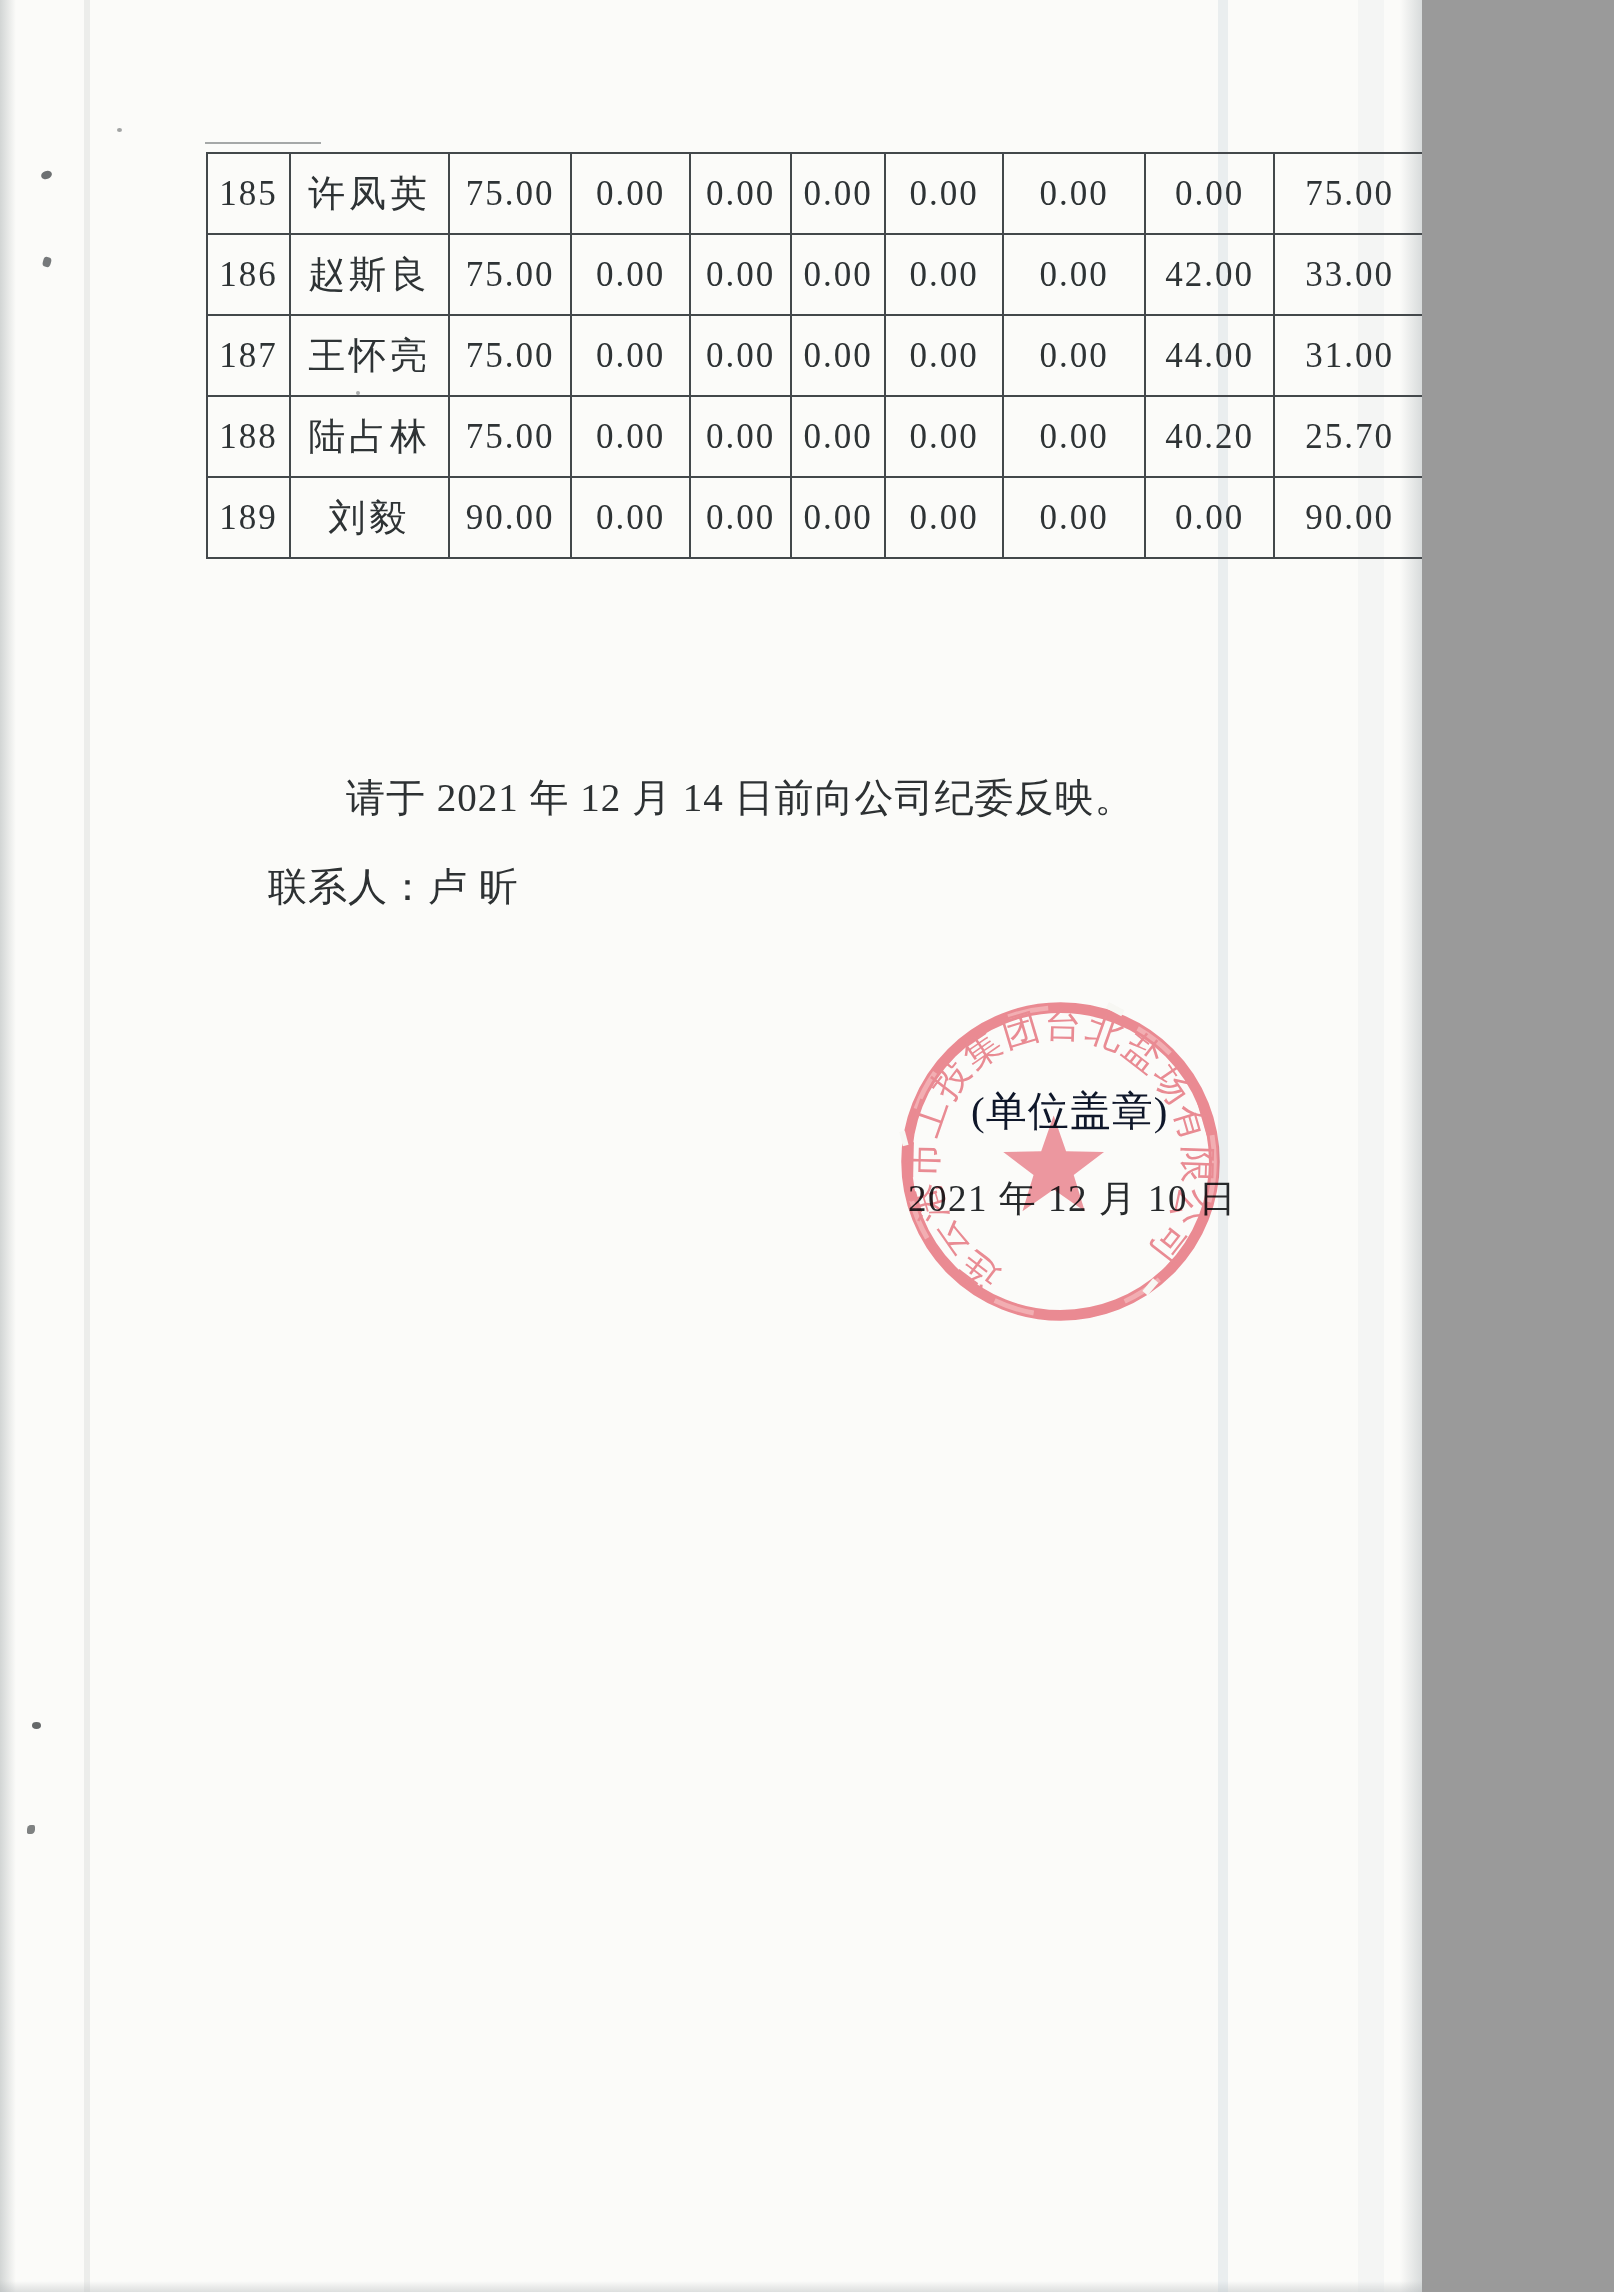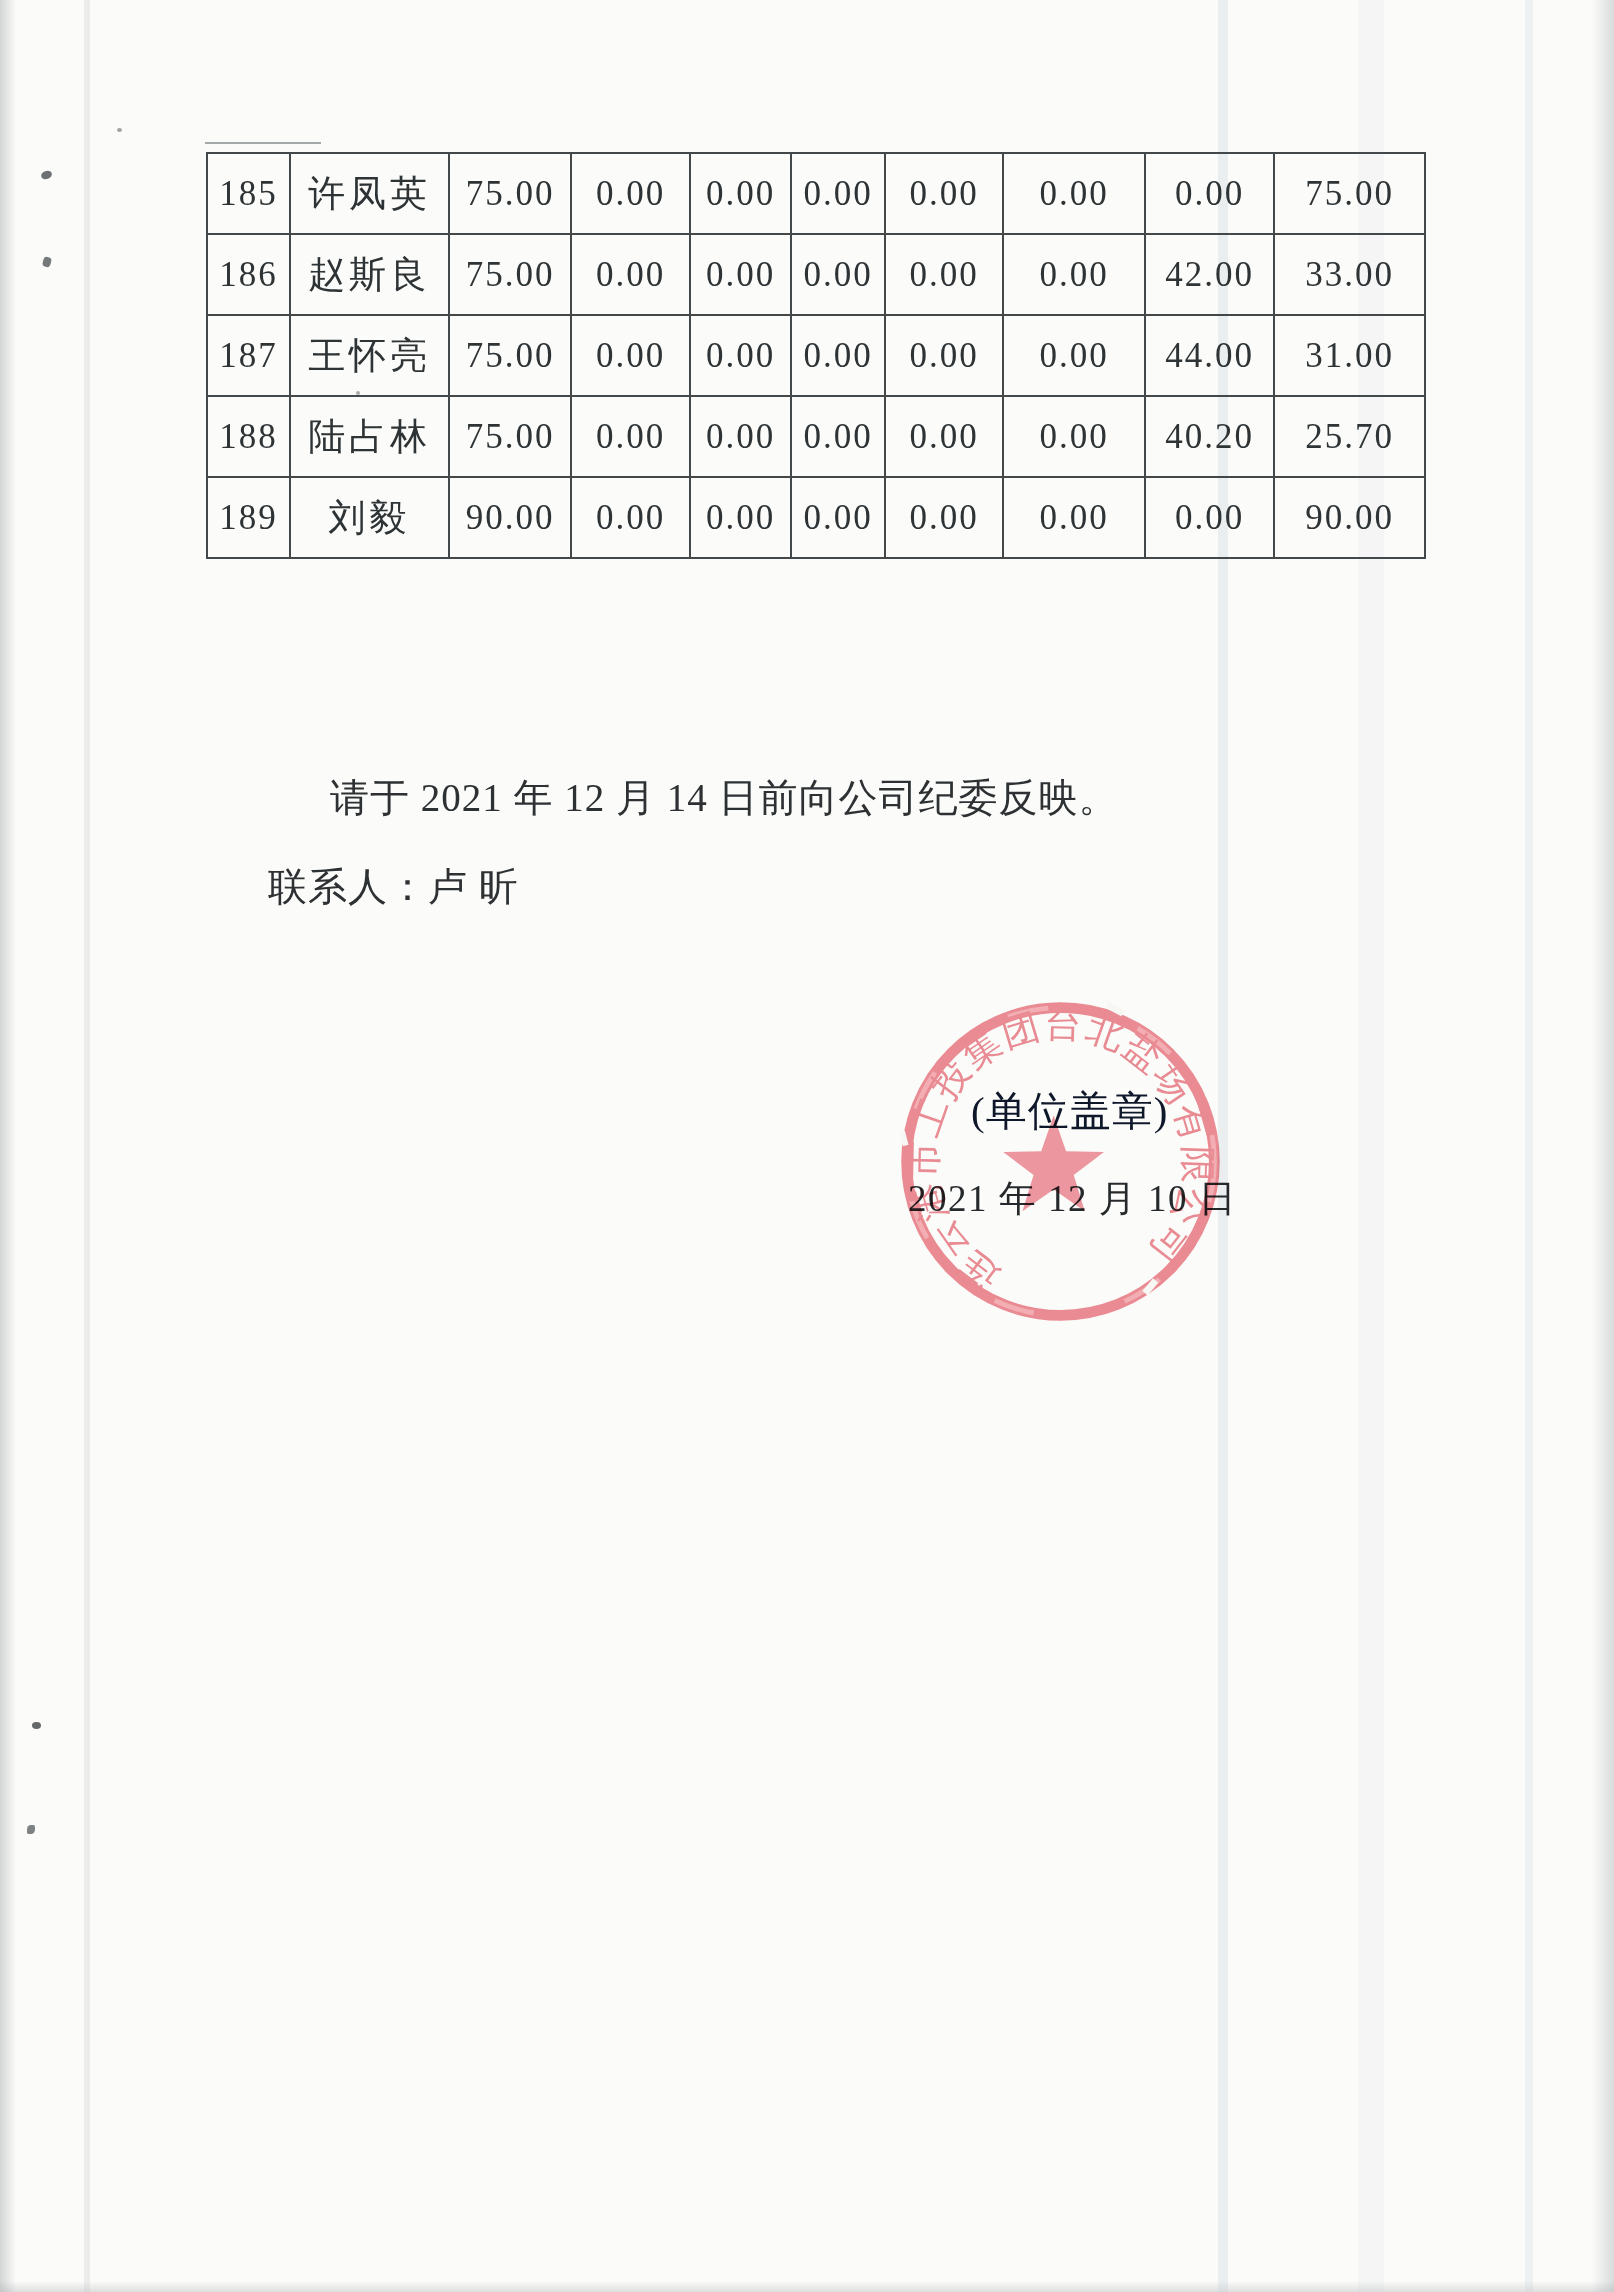--- a/index.html
+++ b/index.html
@@ -1,18 +1,18 @@
 <!DOCTYPE html>
 <html><head>
 <meta charset="utf-8">
 <style>
   html,body{margin:0;padding:0;background:#9a9a9a;}
   .page{
     position:relative;
-    width:1614px;height:2293px;
+    width:1422px;height:2293px;
     background:#fbfbf9;
     overflow:hidden;
     font-family:"Liberation Serif","DejaVu Serif",serif;
     color:#2d3133;
   }
   
   .edge-left{position:absolute;left:0;top:0;bottom:0;width:15.7px;
     background:linear-gradient(to right,rgba(176,182,182,.55),rgba(176,182,182,0));}
   .edge-right{position:absolute;right:0;top:0;bottom:0;width:21.6px;
     background:linear-gradient(to left,rgba(173,180,183,.45),rgba(173,180,183,0));}
@@ -41,21 +41,21 @@
     border-right:2.5px solid #43484b;
     border-bottom:2.5px solid #43484b;
     font-size:35px;letter-spacing:2px;color:#2e3335;
   }
   .cell.name{font-size:37px;letter-spacing:3.9px;}
 
   
   .doc-line{position:absolute;font-size:39px;line-height:47px;
     letter-spacing:1px;white-space:nowrap;color:#2d3133;}
   .notice-1{left:268px;top:684px;}
-  .notice-2{left:330px;top:774px;}
+  .notice-2{left:346px;top:774px;}
   .contact-person{left:268px;top:863px;}
   .contact-phone{left:268px;top:953px;}
 
   
   .seal-caption{position:absolute;left:971px;top:1084px;font-size:41px;
     letter-spacing:1px;white-space:nowrap;color:#0f172a;z-index:2;}
   .seal-date{position:absolute;left:908px;top:1174px;font-size:37px;
     letter-spacing:1.5px;white-space:nowrap;color:#26292b;z-index:2;}
   .seal-svg{position:absolute;left:889px;top:990px;z-index:3;
     mix-blend-mode:multiply;opacity:.95;}

